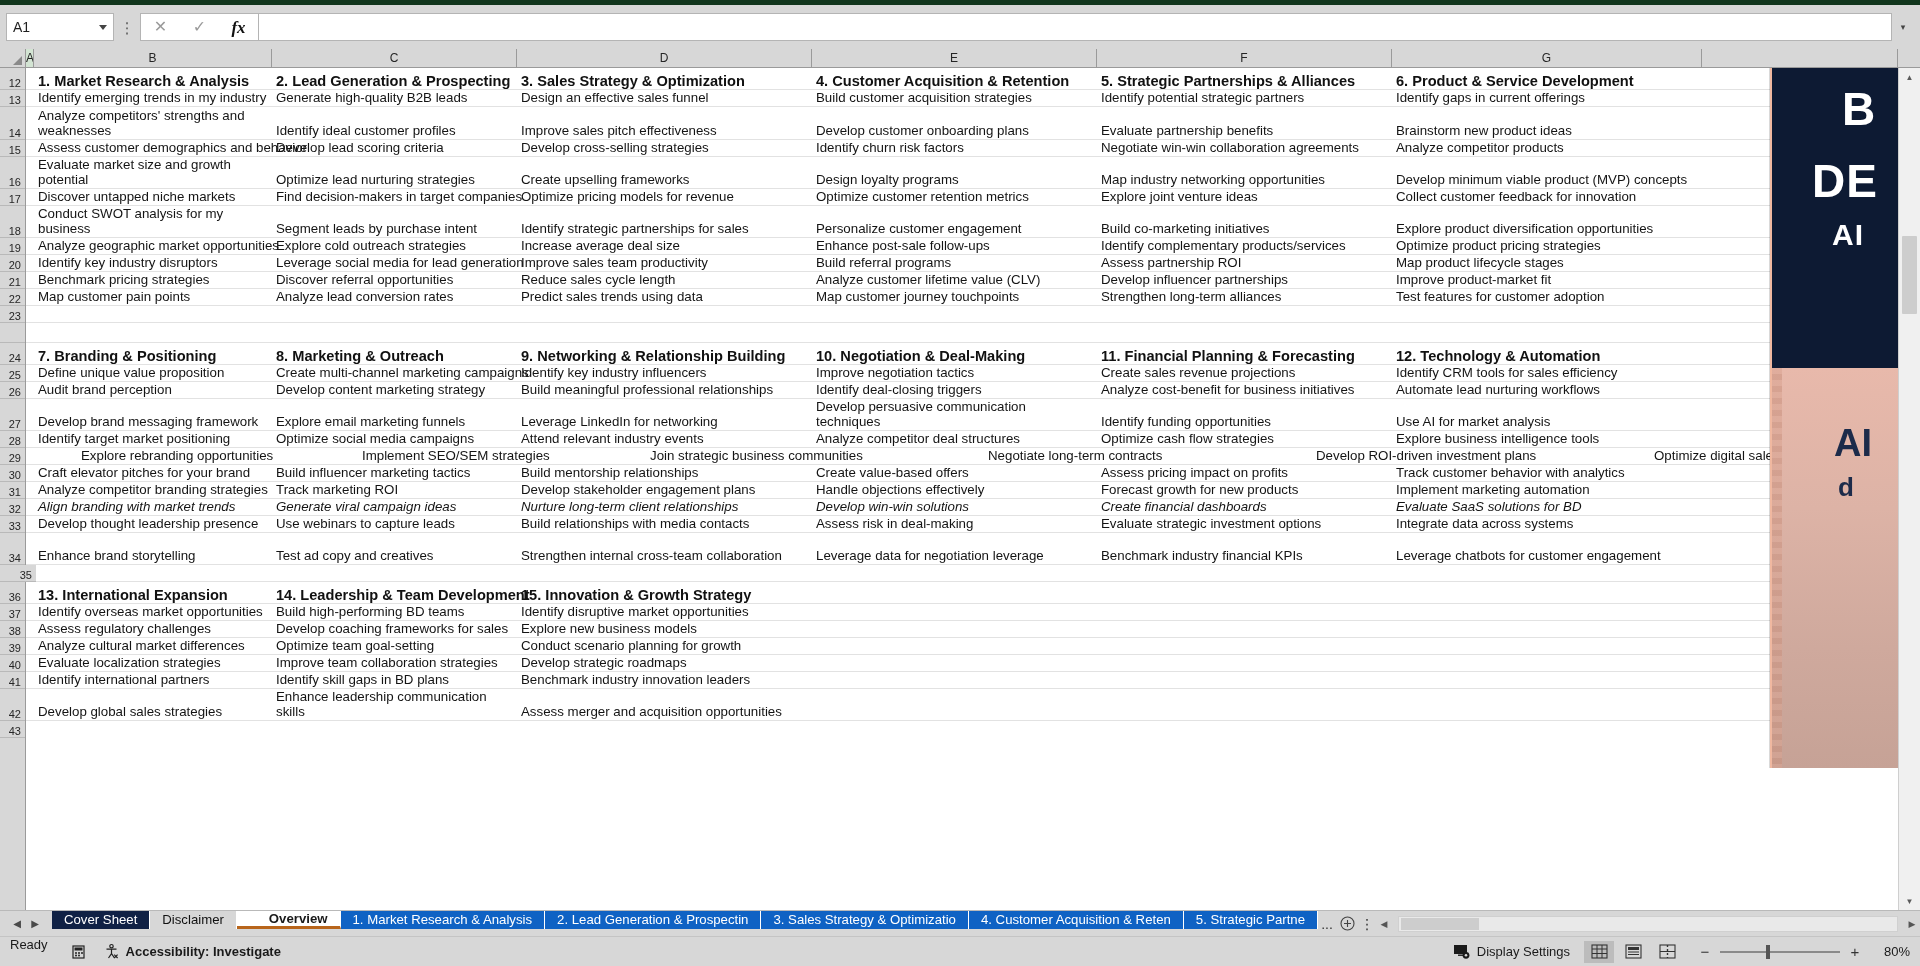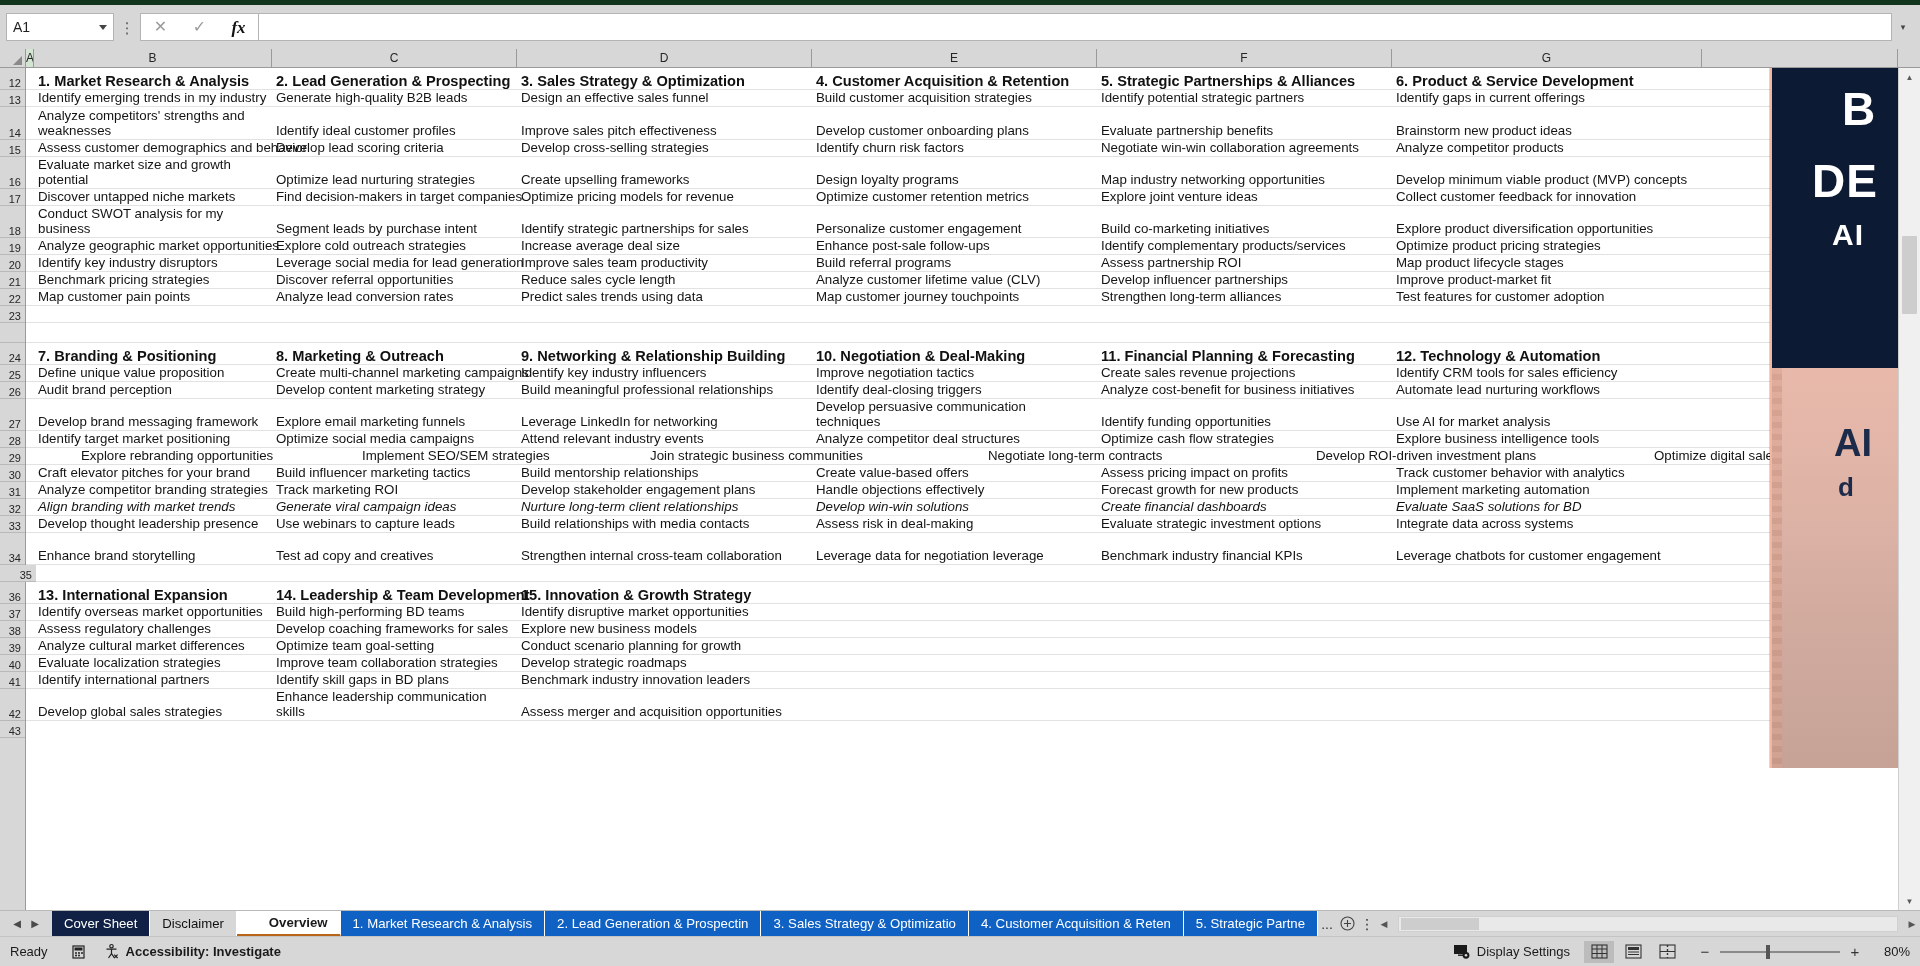--- a/index.html
+++ b/index.html
@@ -135,41 +135,41 @@
   .sthumb{ position:absolute; left:3px; right:3px; top:150px; height:78px; background:#cdcdcd; border-radius:1px;}
 
   
   .tabsrow{
     height:26px; flex:none; background:#d7d7d7; display:flex; align-items:center;
     border-top:1px solid #b9b9b9; padding-left:8px; gap:0;
   }
   .tnav{ width:18px; text-align:center; color:#4a4a4a; font-size:10px; cursor:default;}
   .tabs{ display:flex; align-items:stretch; height:26px; margin-left:8px; flex:none; }
   .tab{
-    height:26px; padding:0 12px; display:flex; align-items:center;
+    height:18px; padding:0 12px; display:flex; align-items:center;
     font-size:13.2px; border-right:1px solid #fff; white-space:nowrap;
   }
   .tab.navy{ background:#102145; color:#fff; }
   .tab.grey{ background:#d7d7d7; color:#111; }
   .tab.active{
     background:#fff; color:#1a1a1a; font-weight:bold; border-bottom:3px solid #b8651b;padding-left:32px;
   }
   .tab.blue{ background:#0f62c4; color:#fff; }
   .tplus{
     width:22px; height:18px; display:flex; align-items:center; justify-content:center;
     color:#333; font-size:14px;
   }
   .tdots2{ width:18px; text-align:center; color:#333; font-size:14px; line-height:1;}
   .hscroll{ flex:1; height:16px; margin:0 6px; background:#e9e9e9; position:relative; border:1px solid #d0d0d0;}
   .hthumb{ position:absolute; left:2px; top:1px; bottom:1px; width:78px; background:#cdcdcd;}
   .harr{ width:16px; text-align:center; color:#555; font-size:9px; }
 
   
   .status{
-    height:30px; flex:none; background:#d7d7d7; display:flex; align-items:center;
+    height:30px; flex:none; background:#d7d7d7; display:flex; 
     padding:0 10px; font-size:13px; color:#1a1a1a; gap:0; border-top:1px solid #c4c4c4;
   }
   .st-ready{ margin-right:22px; }
   .st-ico{ margin-right:16px; display:flex; align-items:center; }
   .st-acc{ display:flex; align-items:center; gap:6px; font-weight:bold; }
   .spacer{ flex:1; }
   .st-disp{ display:flex; align-items:center; gap:5px; margin-right:14px; }
   .viewbtns{ display:flex; align-items:center; gap:4px; margin-right:16px;}
   .vbtn{ width:30px; height:22px; display:flex; align-items:center; justify-content:center;}
   .vbtn.on{ background:#bcbcbc; }

